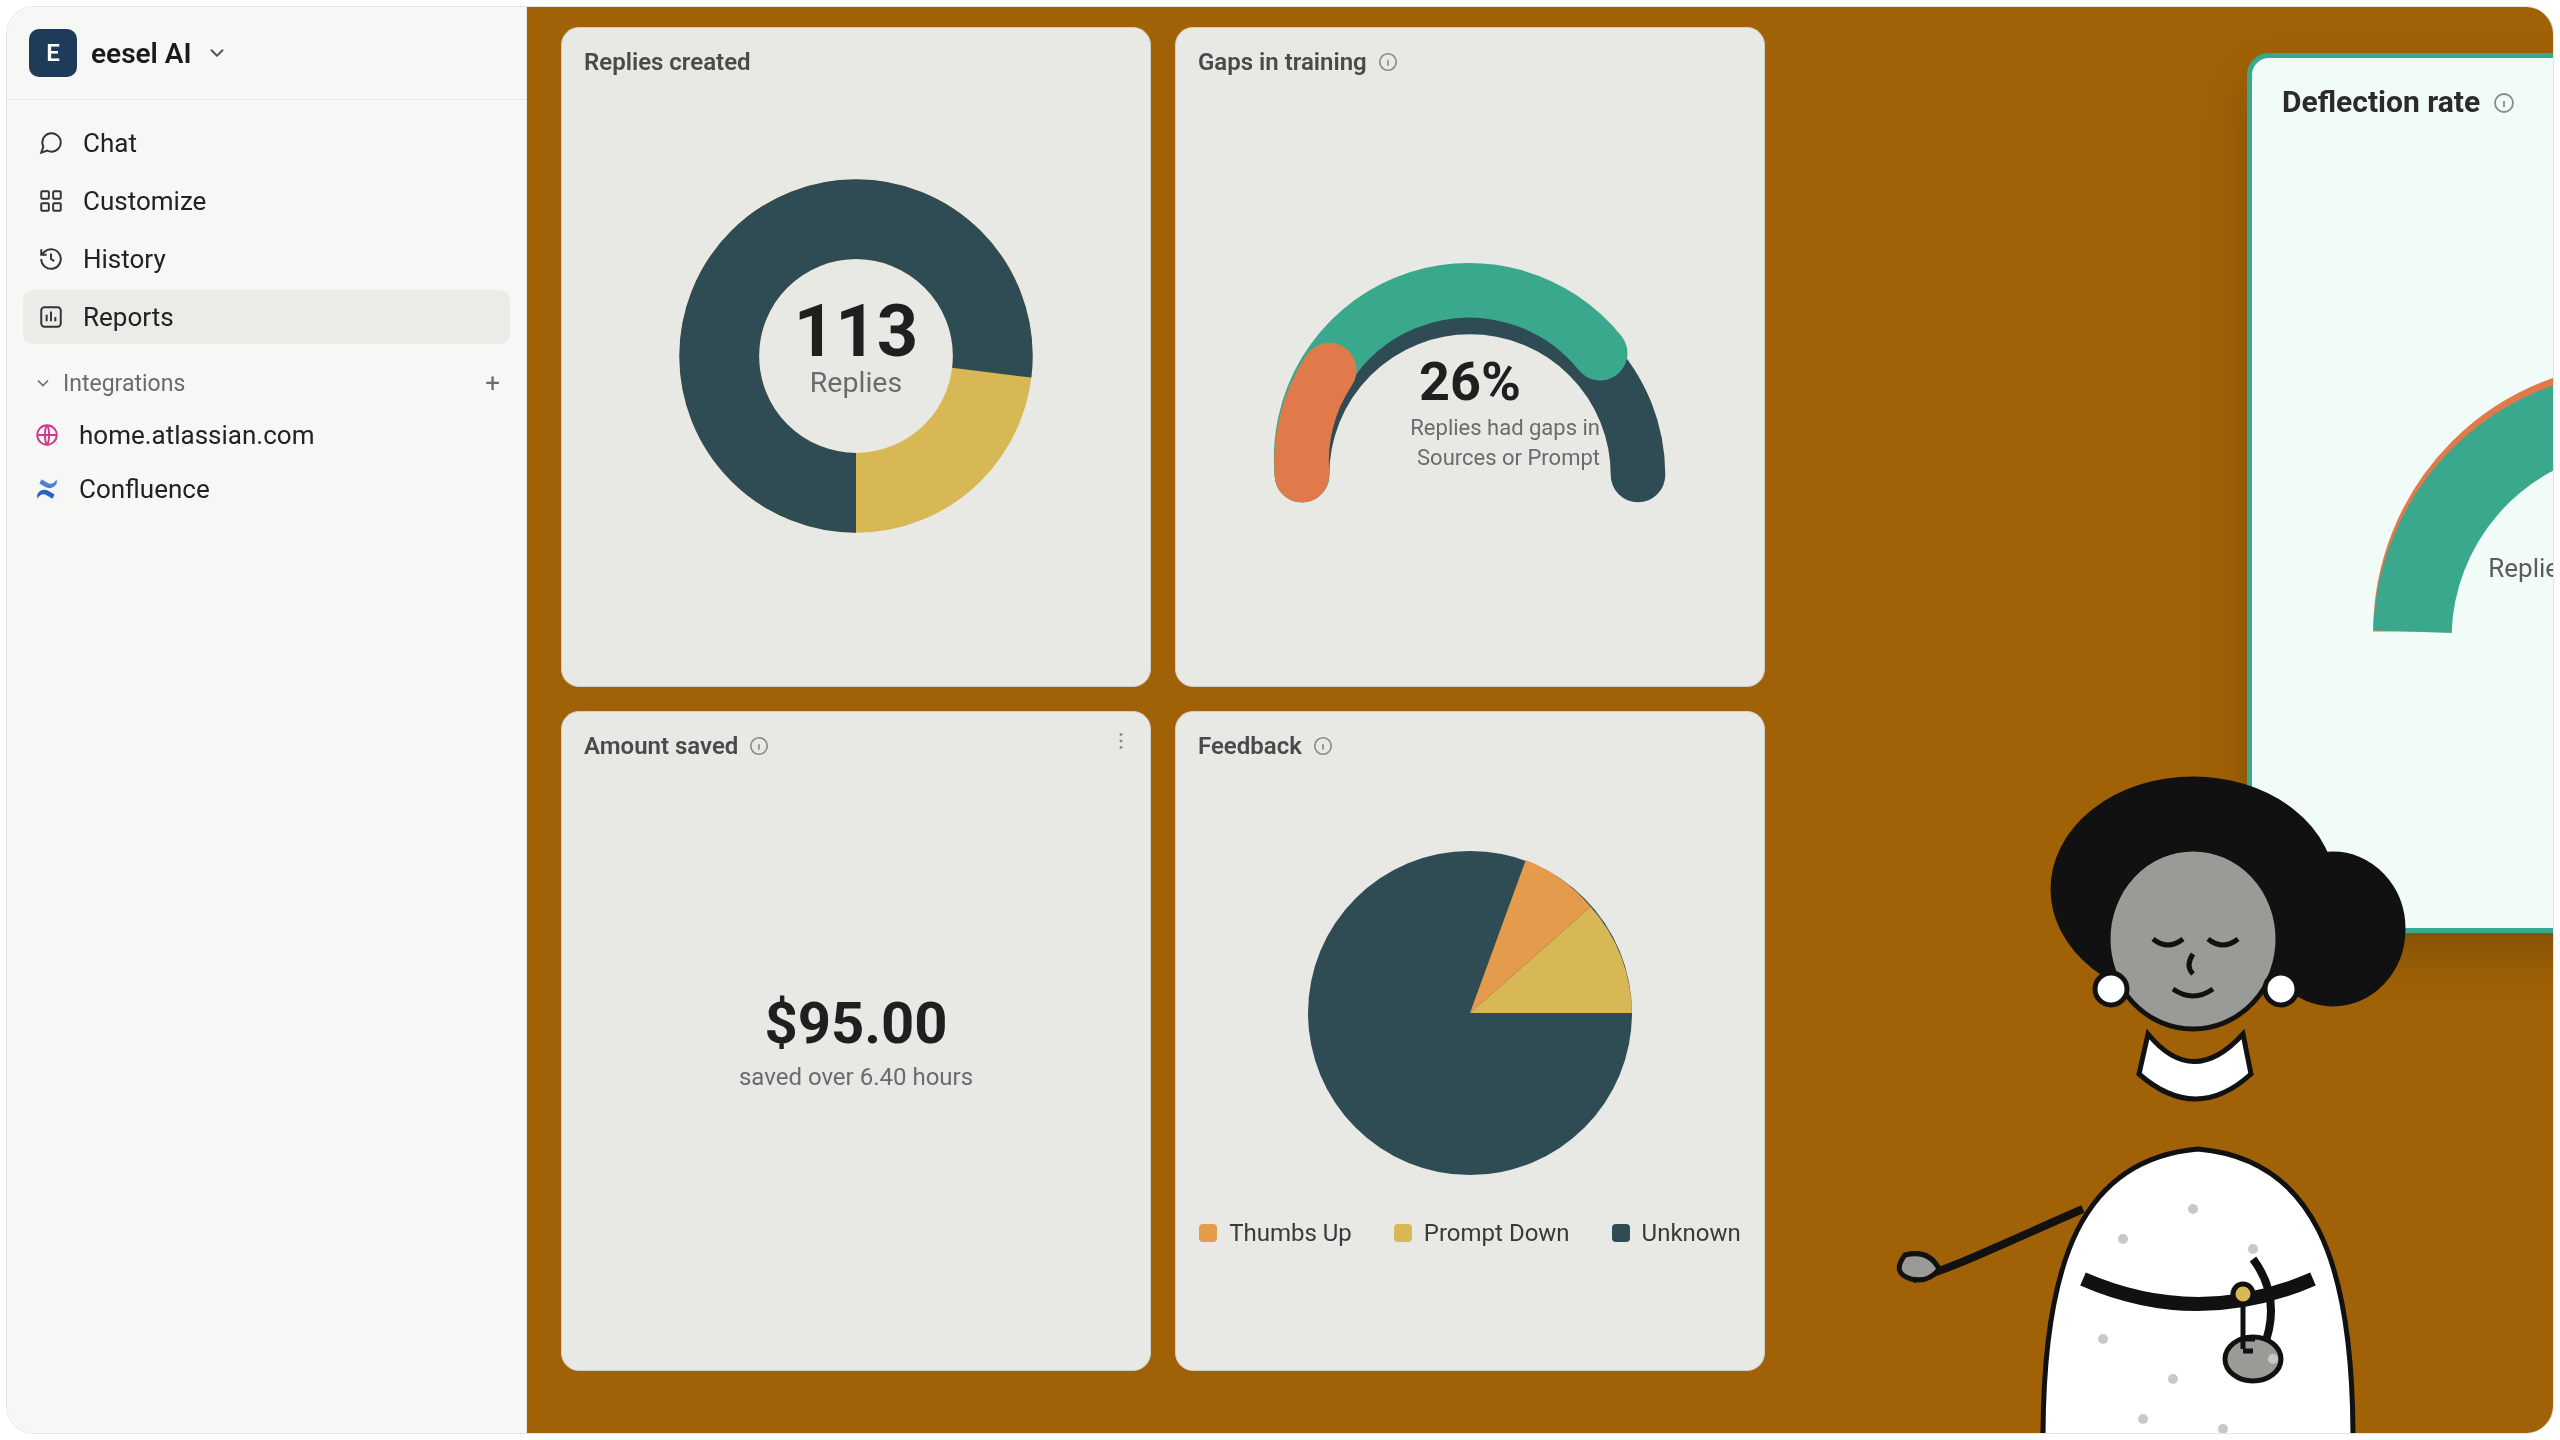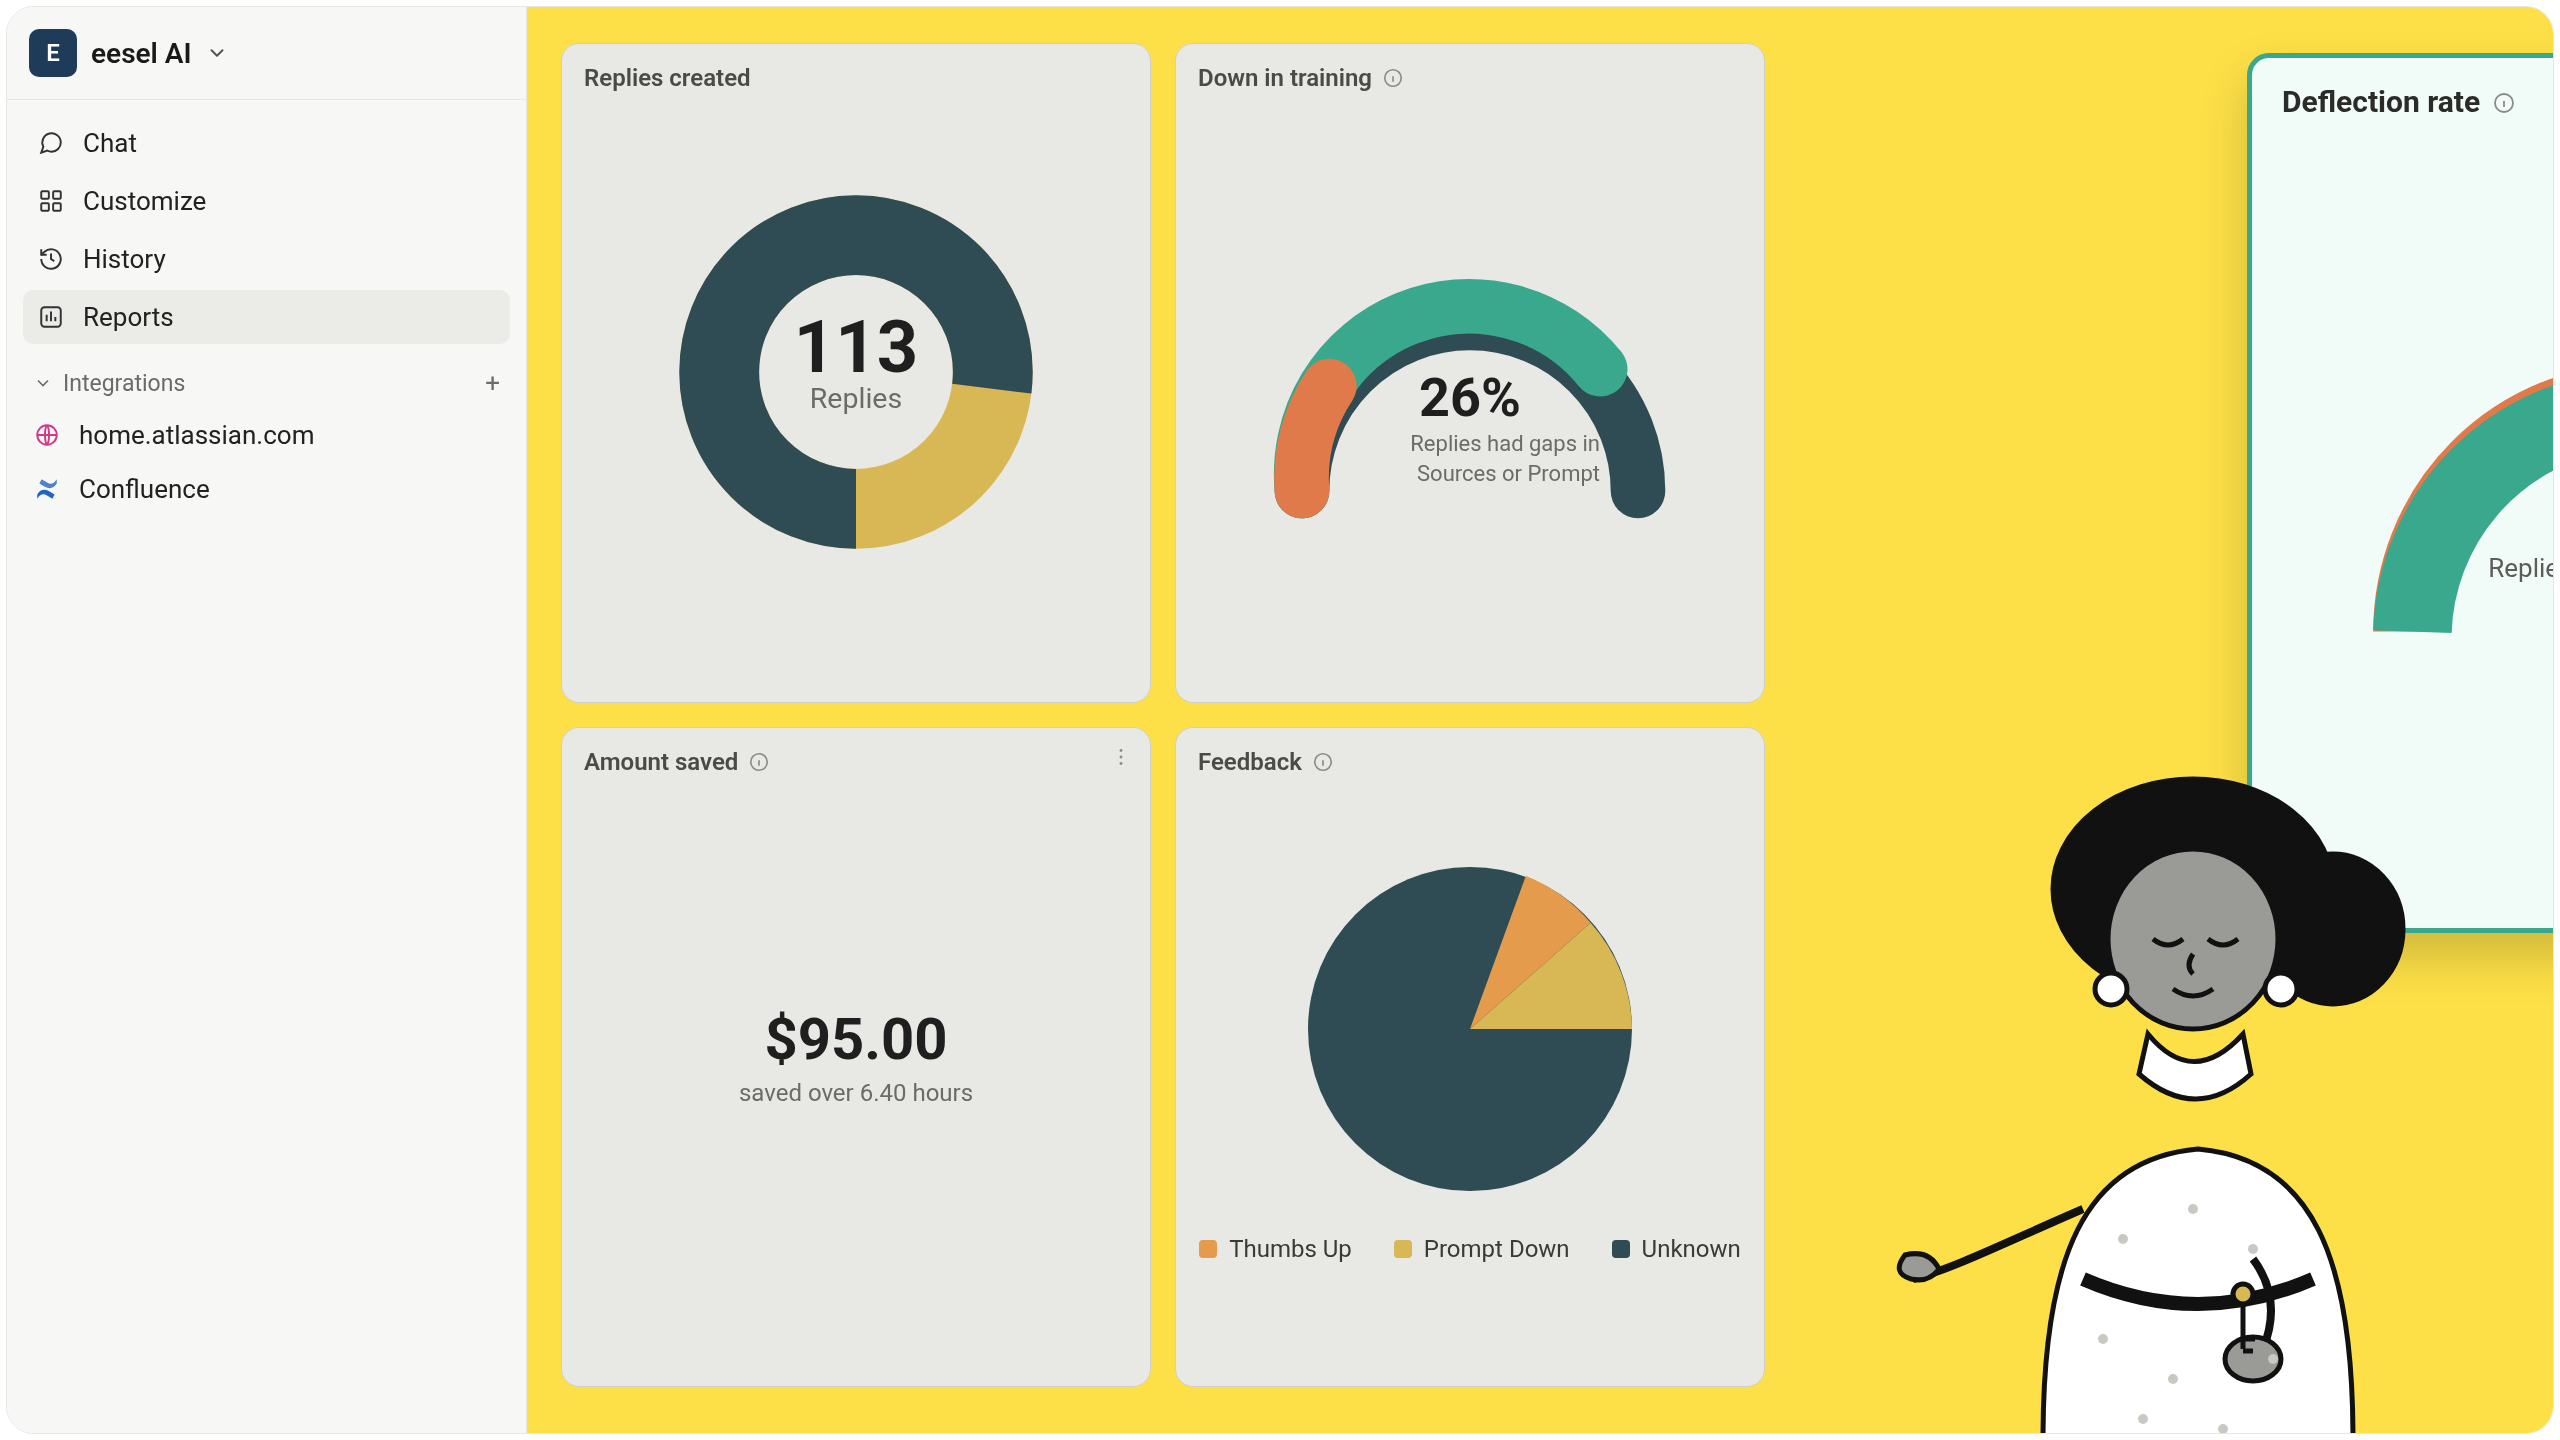--- a/index.html
+++ b/index.html
@@ -65,23 +65,23 @@
   .plus { color:#6b6b6b; font-size: 26px; }
   .int-item {
     display:flex; align-items:center; gap:18px;
     padding: 12px 14px; border-radius: 10px;
     font-size: 26px; color:#222; cursor:pointer;
   }
   .int-icon { width: 28px; height: 28px; display:flex; align-items:center; justify-content:center; }
   
   .main {
     flex: 1;
-    background: #fde047;
+    background: #a16207;
     position: relative;
-    padding: 36px 34px;
+    padding: 20px 34px;
   }
   .grid {
     display: grid;
     grid-template-columns: 590px 590px 590px;
     grid-auto-rows: 660px;
     gap: 24px;
   }
   .card {
     background: #e8e8e4;
     border: 1.5px solid #cfcfca;
@@ -235,21 +235,21 @@
                   <div class="donut-value" style="font-size:38px">113</div>
                   <div class="donut-sub" style="font-size:15px">Replies</div>
                 </div>
               </foreignObject>
             </svg>
           </div>
         </section>
 
         <section class="card">
           <div class="card-title">
-            <span>Down in training</span>
+            <span>Gaps in training</span>
             <span class="info">
               <svg width="22" height="22" viewBox="0 0 24 24" fill="none" stroke="currentColor" stroke-width="1.8">
                   <circle cx="12" cy="12" r="9"></circle>
                   <path d="M12 10v6M12 7h.01"></path>
                 </svg>
             </span>
           </div>
           <div class="gauge-wrap">
             <svg width="420" height="260" viewBox="0 0 200 120" style="overflow:visible">
               <path d="M 20 110 A 80 80 0 0 1 180 110" fill="none" stroke="#2f4b54" stroke-width="26" stroke-linecap="round"></path>

